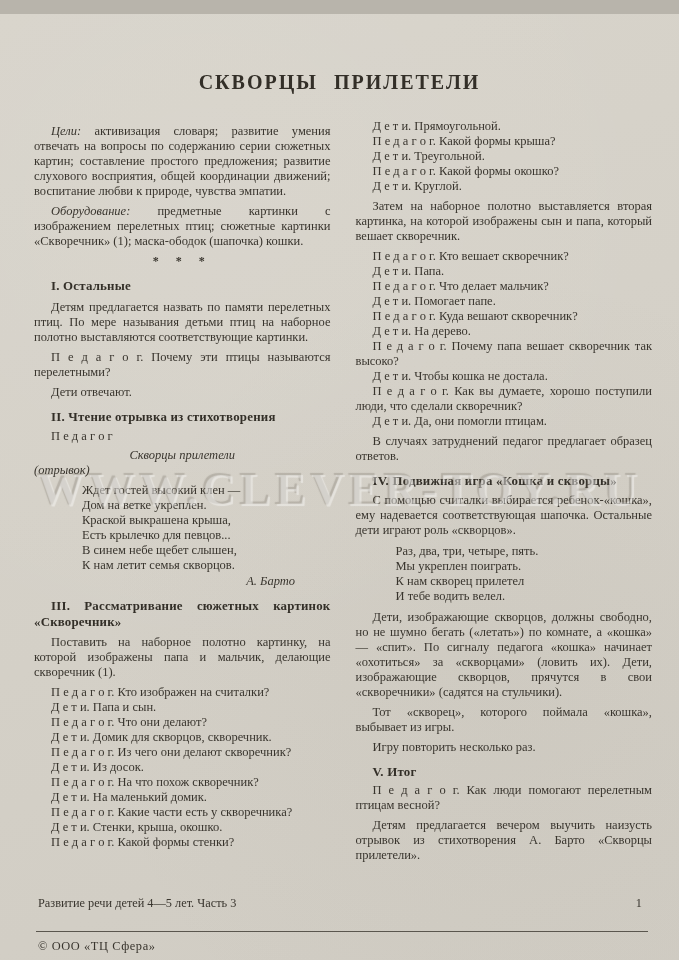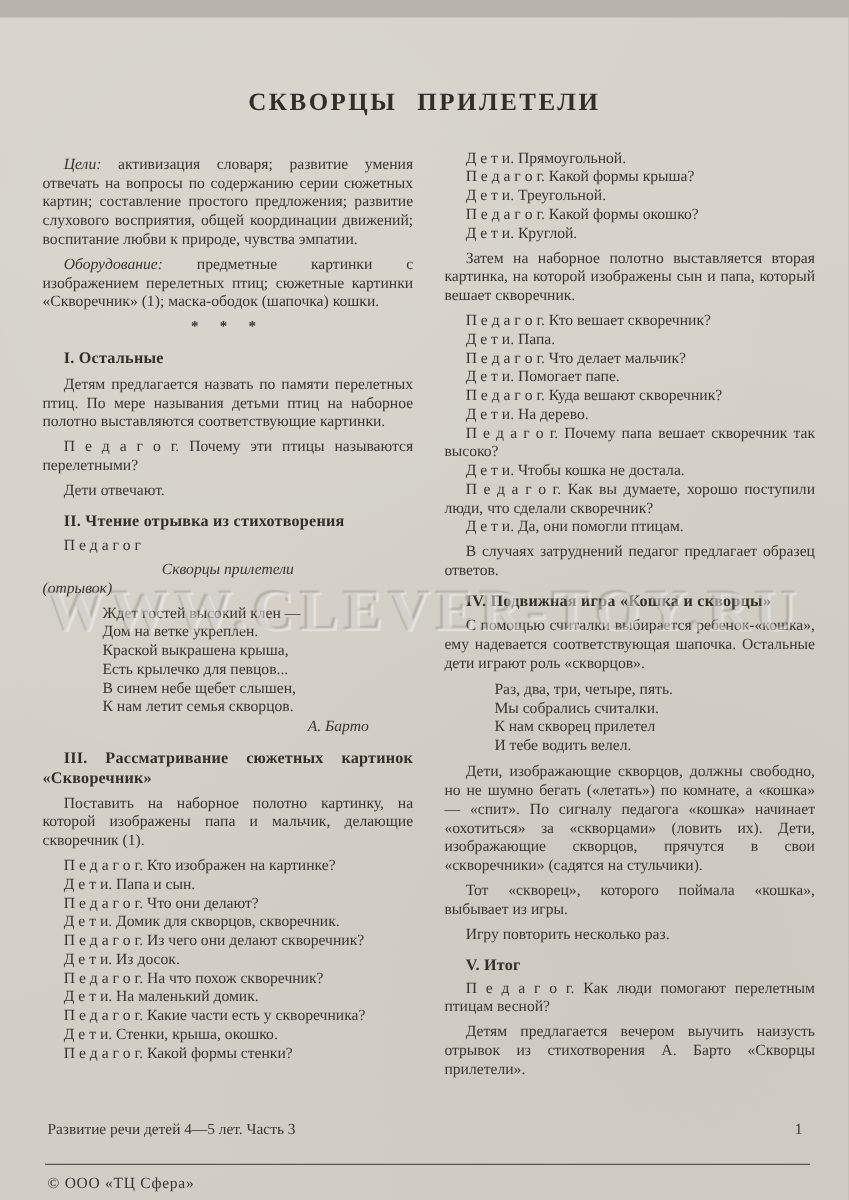--- a/index.html
+++ b/index.html
@@ -103,21 +103,21 @@
         <div class="poem-line">Есть крылечко для певцов...</div>
         <div class="poem-line">В синем небе щебет слышен,</div>
         <div class="poem-line">К нам летит семья скворцов.</div>
         <div class="poem-author">А. Барто</div>
       </div>
 
       <p class="heading">III. Рассматривание сюжетных картинок «Скворечник»</p>
       <p class="para">Поставить на наборное полотно картинку, на которой изображены папа и мальчик, делающие скворечник (1).</p>
 
       <div class="dialog-group">
-        <p>П е д а г о г. Кто изображен на картинке?</p>
+        <p>П е д а г о г. Кто изображен на считалки?</p>
         <p>Д е т и. Папа и сын.</p>
         <p>П е д а г о г. Что они делают?</p>
         <p>Д е т и. Домик для скворцов, скворечник.</p>
         <p>П е д а г о г. Из чего они делают скворечник?</p>
         <p>Д е т и. Из досок.</p>
         <p>П е д а г о г. На что похож скворечник?</p>
         <p>Д е т и. На маленький домик.</p>
         <p>П е д а г о г. Какие части есть у скворечника?</p>
         <p>Д е т и. Стенки, крыша, окошко.</p>
         <p>П е д а г о г. Какой формы стенки?</p>
@@ -149,21 +149,21 @@
         <p>Д е т и. Да, они помогли птицам.</p>
       </div>
 
       <p class="para">В случаях затруднений педагог предлагает образец ответов.</p>
 
       <p class="heading">IV. Подвижная игра «Кошка и скворцы»</p>
       <p class="para" style="margin-top:2px">С помощью считалки выбирается ребенок-«кошка», ему надевается соответствующая шапочка. Остальные дети играют роль «скворцов».</p>
 
       <div class="rhyme-block">
         <div class="rhyme-line">Раз, два, три, четыре, пять.</div>
-        <div class="rhyme-line">Мы собрались считалки.</div>
+        <div class="rhyme-line">Мы укреплен поиграть.</div>
         <div class="rhyme-line">К нам скворец прилетел</div>
         <div class="rhyme-line">И тебе водить велел.</div>
       </div>
 
       <p class="para">Дети, изображающие скворцов, должны свободно, но не шумно бегать («летать») по комнате, а «кошка» — «спит». По сигналу педагога «кошка» начинает «охотиться» за «скворцами» (ловить их). Дети, изображающие скворцов, прячутся в свои «скворечники» (садятся на стульчики).</p>
       <p class="para">Тот «скворец», которого поймала «кошка», выбывает из игры.</p>
       <p class="para">Игру повторить несколько раз.</p>
 
       <p class="heading">V. Итог</p>
       <p class="para" style="margin-top:2px">П е д а г о г. Как люди помогают перелетным птицам весной?</p>

